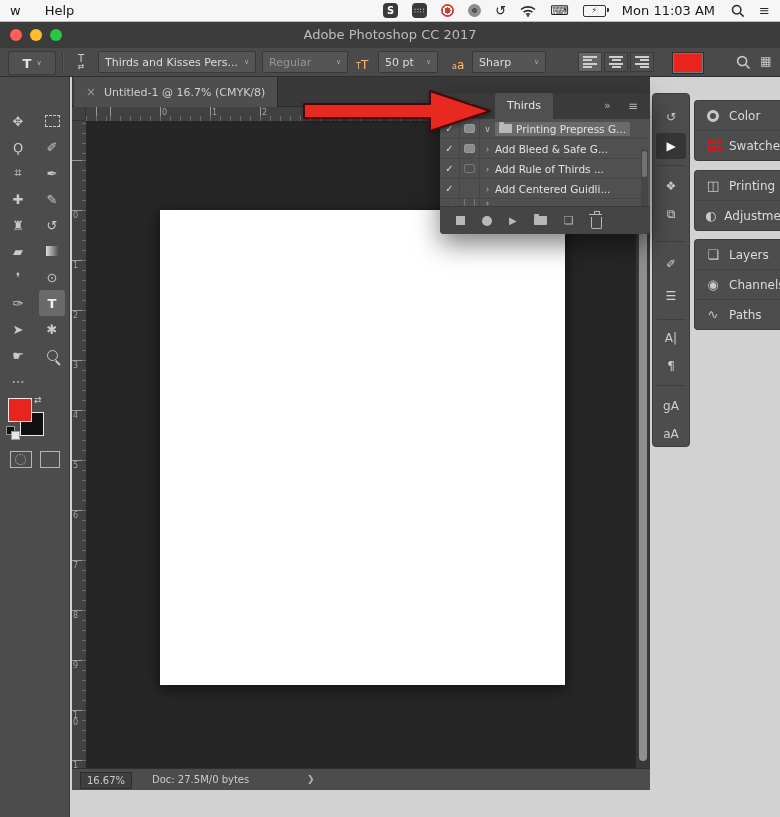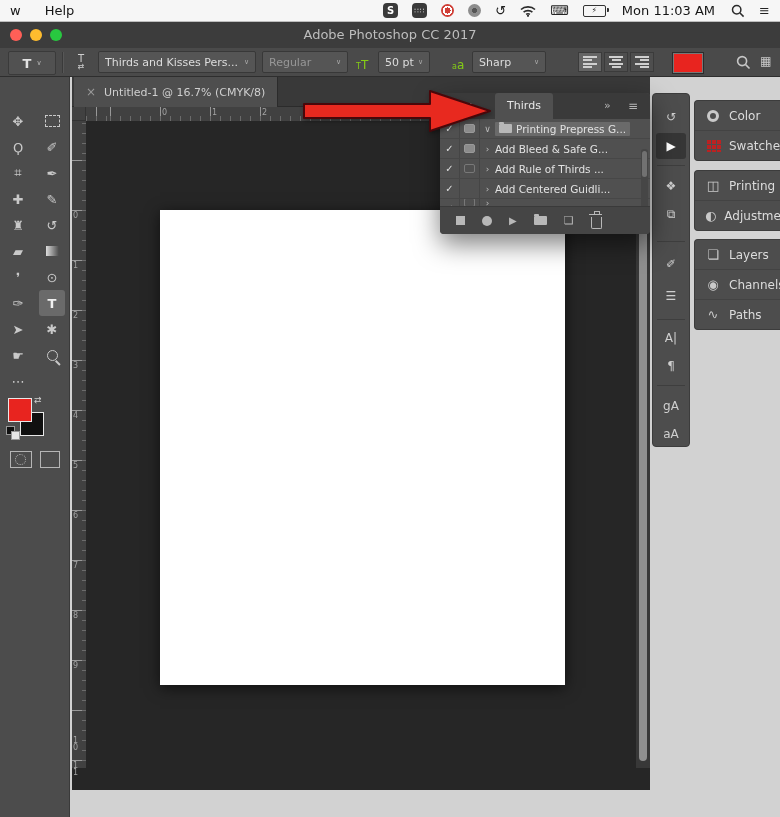--- a/index.html
+++ b/index.html
@@ -42,21 +42,21 @@
   .tpreset .big{font-size:13px;font-weight:bold}
   .tpreset .chev{font-size:7px;color:#b5b5b5}
   .orient{position:absolute;left:70px;top:4px;width:22px;height:21px;display:flex;flex-direction:column;
           align-items:center;justify-content:center;color:#cfcfcf}
   .orient .t{font-size:10px;line-height:9px}.orient .ar{font-size:8px;line-height:8px}
   .obfield{position:absolute;top:3px;height:22px;background:#555;border:1px solid #383838;border-radius:2px;
            box-sizing:border-box;display:flex;align-items:center;padding:0 6px;color:#ddd;font-size:11px}
   .obfield .val{flex:1;white-space:nowrap;overflow:hidden}
   .obfield .chev{font-size:7px;color:#aaa;margin-left:4px}
   .obfield.dim .val{color:#979797}
-  .obicon{position:absolute;top:6px;color:#84cc16}
+  .obicon{position:absolute;top:6px;color:#fdba74}
   .alignbox{position:absolute;left:578px;top:4px;display:flex;gap:2px}
   .albtn{width:24px;height:20px;background:#4e4e4e;border:1px solid #3b3b3b;box-sizing:border-box;
          display:flex;align-items:center;justify-content:center}
   .albtn.sel{background:#656565}
   .bars{width:14px;height:12px;display:flex;flex-direction:column;justify-content:space-between}
   .bars span{height:2px;background:#cfcfcf;display:block}
   .bars.l{align-items:flex-start}.bars.c{align-items:center}.bars.r{align-items:flex-end}
   .colorswatch{position:absolute;left:672px;top:4px;width:30px;height:20px;border:1px solid #2c2c2c;
                box-shadow:inset 0 0 0 1px #777}
   .obsvg{position:absolute;top:7px}
@@ -220,21 +220,21 @@
   </div>
   <div class="obfield" style="left:98px;width:158px">
     <span class="val">Thirds and Kisses Pers...</span>
     <span class="chev">∨</span>
   </div>
   <div class="obfield dim" style="left:262px;width:86px">
     <span class="val">Regular</span>
     <span class="chev">∨</span>
   </div>
   <span class="obicon" style="left:356px"><span style="font-size:8px">T</span><span style="font-size:12px">T</span></span>
-  <div class="obfield" style="left:378px;width:52px">
+  <div class="obfield" style="left:378px;width:60px">
     <span class="val">50 pt</span>
     <span class="chev">∨</span>
   </div>
   <span class="obicon" style="left:452px"><span style="font-size:8px">a</span><span style="font-size:12px">a</span></span>
   <div class="obfield" style="left:472px;width:74px">
     <span class="val">Sharp</span>
     <span class="chev">∨</span>
   </div>
   <div class="alignbox">
     <span class="albtn sel">
@@ -368,29 +368,34 @@
     <span class="vrn" style="top:91px">0</span>
     <span class="vrn" style="top:141px">1</span>
     <span class="vrn" style="top:191px">2</span>
     <span class="vrn" style="top:241px">3</span>
     <span class="vrn" style="top:291px">4</span>
     <span class="vrn" style="top:341px">5</span>
     <span class="vrn" style="top:391px">6</span>
     <span class="vrn" style="top:441px">7</span>
     <span class="vrn" style="top:491px">8</span>
     <span class="vrn" style="top:541px">9</span>
-    <span class="vrn" style="top:616px">10</span>
+    <span class="vrn" style="top:591px">10</span>
     <span class="vrn" style="top:641px">11</span>
   </div>
   <div id="canvas">
     <div class="page"></div>
   </div>
   <div class="vscroll">
       <div class="thumb"></div>
     </div>
+  <div class="dstatus">
+    <span class="zoomfield">16.67%</span>
+    <span class="docinfo">Doc: 27.5M/0 bytes</span>
+    <span class="dchev">❯</span>
+  </div>
 </div>
 
 <div id="iconstrip">
   <span class="is-item" style="top:10px">
       <span>↺</span>
     </span>
   <span class="is-item active" style="top:39px">
       <span>▶</span>
     </span>
   <span class="is-sep" style="top:71px"></span>

